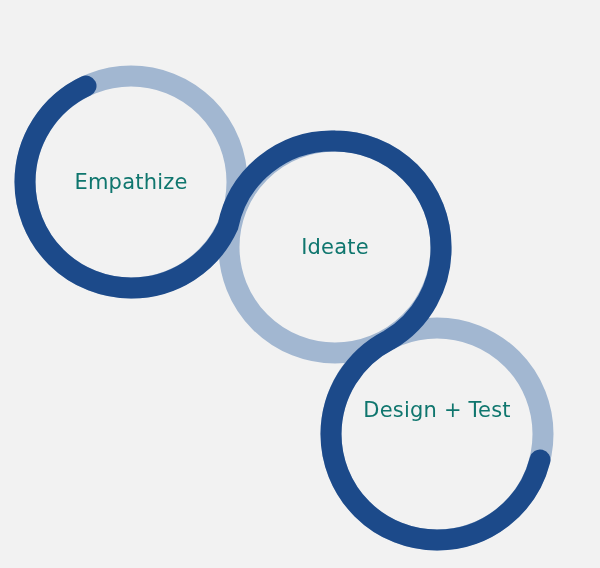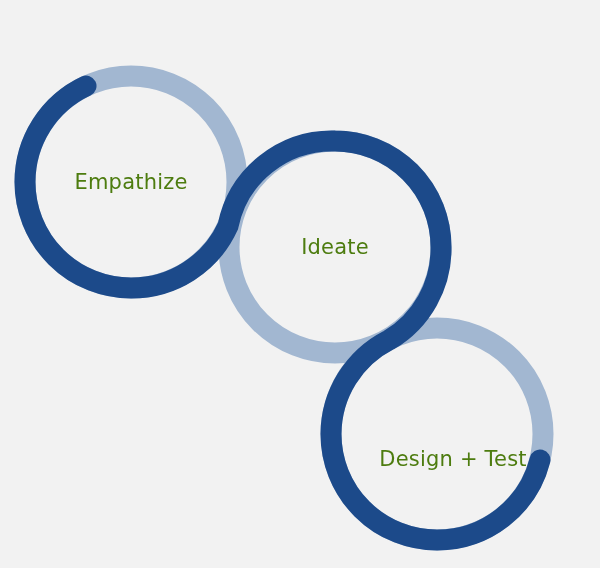--- a/index.html
+++ b/index.html
@@ -8,21 +8,21 @@
       background: #f2f2f2;
       position: relative;
       overflow: hidden;
       font-family: "DejaVu Sans", "Liberation Sans", sans-serif;
     }
     svg.diagram { position: absolute; left: 0; top: 0; }
     .label {
       position: absolute;
       transform: translate(-50%, -50%);
       font-size: 21px;
-      color: #4d7c0f;
+      color: #0f766e;
       white-space: nowrap;
       letter-spacing: 0.2px;
     }
   </style>
 </head>
 <body>
 
 <svg class="diagram" width="600" height="568" viewBox="0 0 600 568">
 
   <circle cx="131" cy="182" r="106" fill="none" stroke="#a2b7d1" stroke-width="21"></circle>
@@ -36,13 +36,13 @@
            A 106 106 0 0 1 335 141
            A 106 106 0 0 1 441 247
            A 106 106 0 0 1 389 340
            A 106 106 0 0 0 331 434
            A 106 106 0 0 0 437 540
            A 106 106 0 0 0 540 460"></path>
 </svg>
 
 <div class="label" style="left:131px; top:182px;">Empathize</div>
 <div class="label" style="left:335px; top:247px;text-align:right;">Ideate</div>
-<div class="label" style="left:437px; top:459px;margin-left:16px;">Design + Test</div>
+<div class="label" style="left:437px; top:410px;">Design + Test</div>
 
 </body></html>

